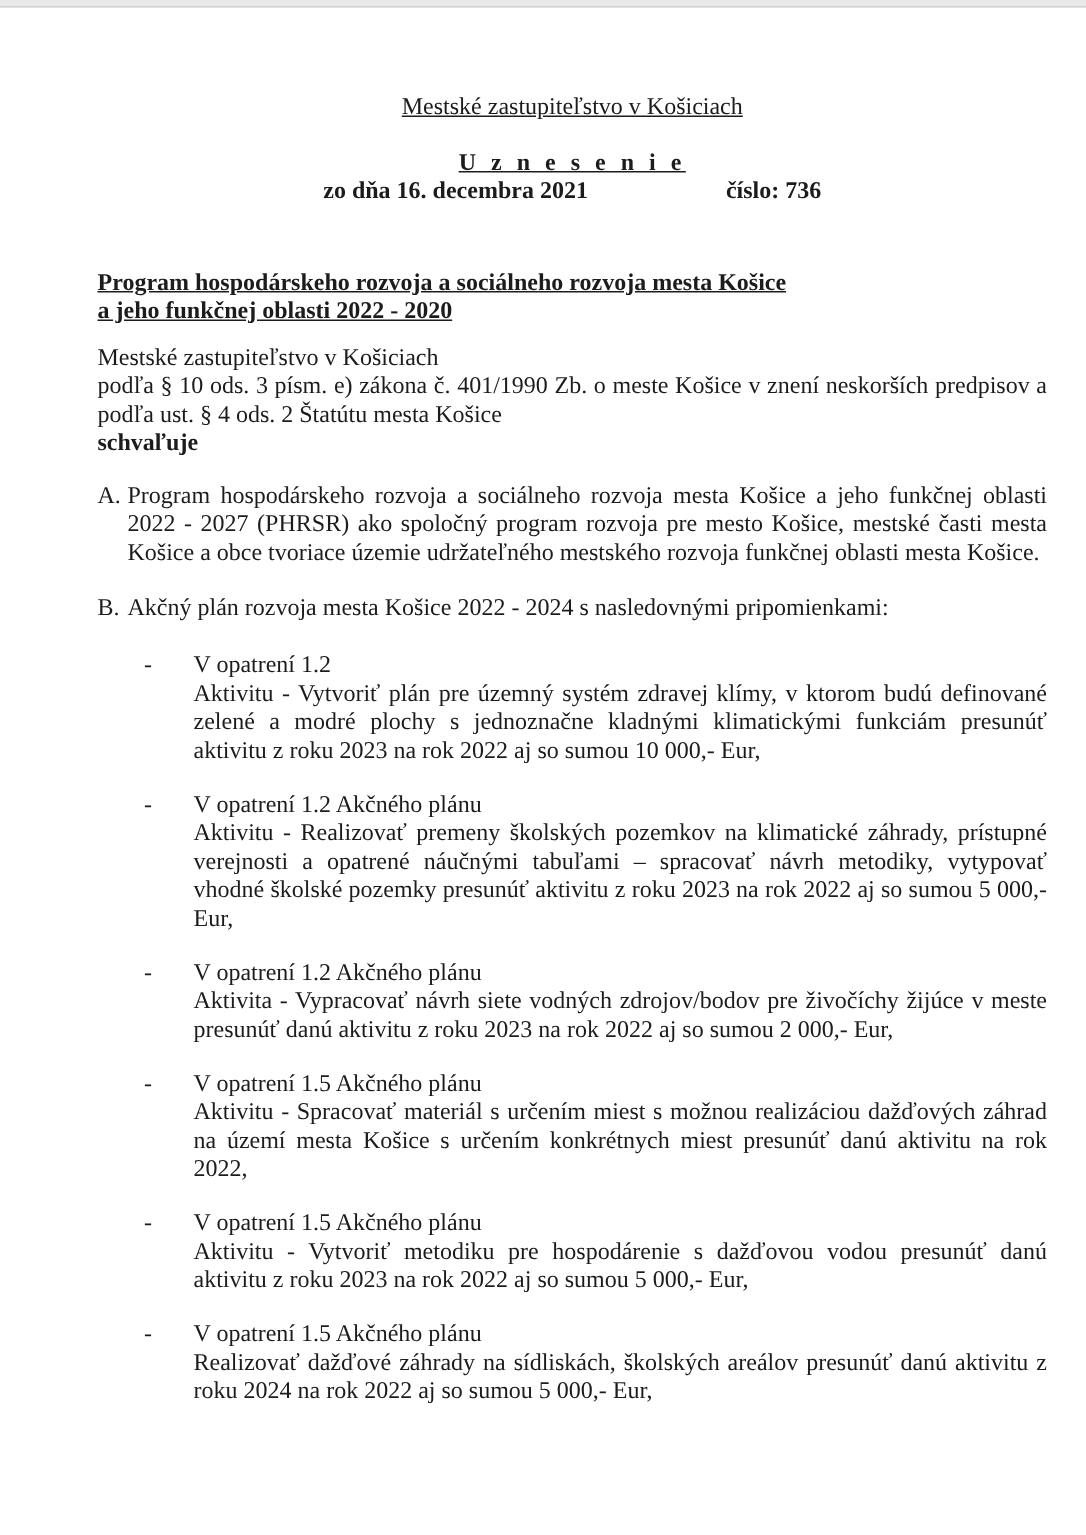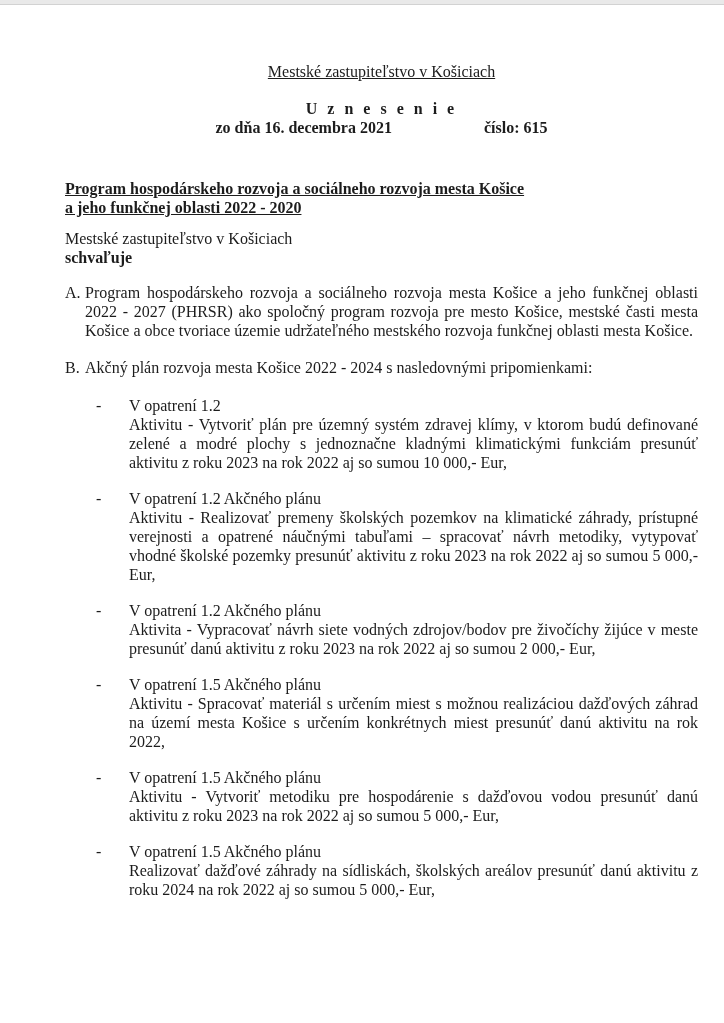--- a/index.html
+++ b/index.html
@@ -11,21 +11,21 @@
     color: #1c1c1c;
     overflow: hidden;
   }
   .top-strip { height: 4px; background: #e9e9e9; border-bottom: 1px solid #d2d2d2; }
   .page { padding: 57px 26px 0 65px; }
 
   .org { text-align: center; margin-bottom: 18px; }
   .underline { text-decoration: underline; }
 
   .res-block { width: fit-content; margin: 0 auto; font-weight: bold; }
-  .res-word { text-align: center; letter-spacing: 3px; }
+  .res-word { text-align: center; letter-spacing: 3px; text-decoration: underline; }
   .res-row { display: flex; justify-content: space-between; gap: 92px; }
 
   .doc-title { margin-top: 42px; text-align: left; font-weight: bold; }
   .preamble-wrap { margin-top: 12px; }
   .just { text-align: justify; }
 
   .approves { font-weight: bold; }
 
   .item { display: flex; margin-top: 16px; }
   .item-b { margin-top: 18px; }
@@ -45,31 +45,32 @@
 <div class="page">
 
   <div class="org">
     <span class="underline">Mestské zastupiteľstvo v Košiciach</span>
   </div>
 
   <div class="res-block">
     <div class="res-word">U z n e s e n i e</div>
     <div class="res-row">
       <span>zo dňa 16. decembra 2021</span>
-      <span>číslo: 615</span>
+      <span>číslo: 736</span>
     </div>
   </div>
 
   <div class="doc-title">
     <div><span class="underline">Program hospodárskeho rozvoja a sociálneho rozvoja mesta Košice</span></div>
     <div><span class="underline">a jeho funkčnej oblasti 2022 - 2020</span></div>
   </div>
 
   <div class="preamble-wrap">
     <div>Mestské zastupiteľstvo v Košiciach</div>
+    <div class="just">podľa §&nbsp;10 ods. 3 písm. e) zákona č. 401/1990 Zb. o&nbsp;meste Košice v&nbsp;znení neskorších predpisov a podľa ust. §&nbsp;4 ods. 2 Štatútu mesta Košice</div>
   </div>
 
   <div class="approves">schvaľuje</div>
 
   <div class="item">
     <div class="item-marker">A.</div>
     <div class="item-text just">Program hospodárskeho rozvoja a sociálneho rozvoja mesta Košice a jeho funkčnej oblasti 2022 - 2027 (PHRSR) ako spoločný program rozvoja pre mesto Košice, mestské časti mesta Košice a obce tvoriace územie udržateľného mestského rozvoja funkčnej oblasti mesta Košice.</div>
   </div>
 
   <div class="item item-b">

